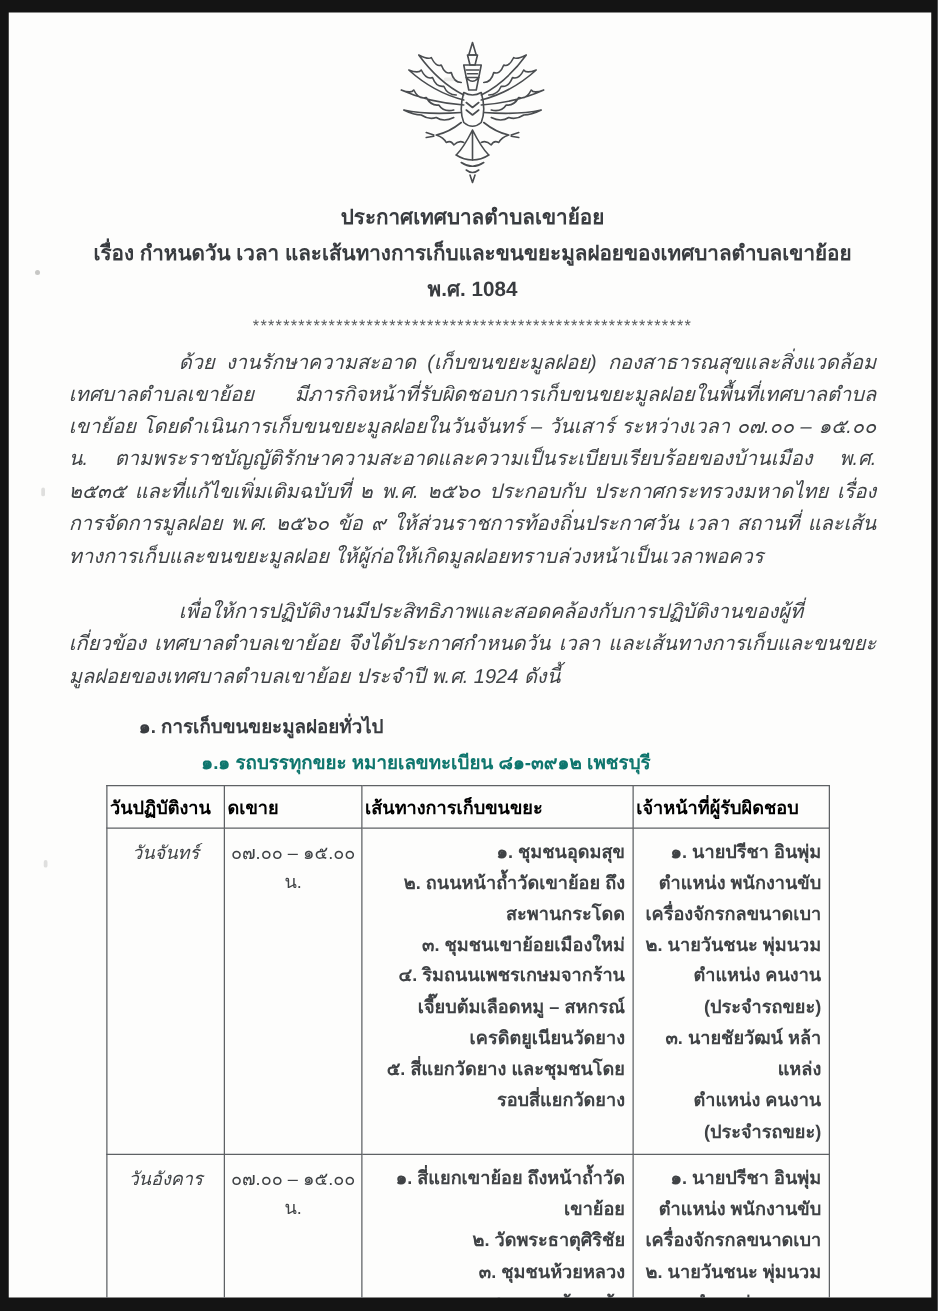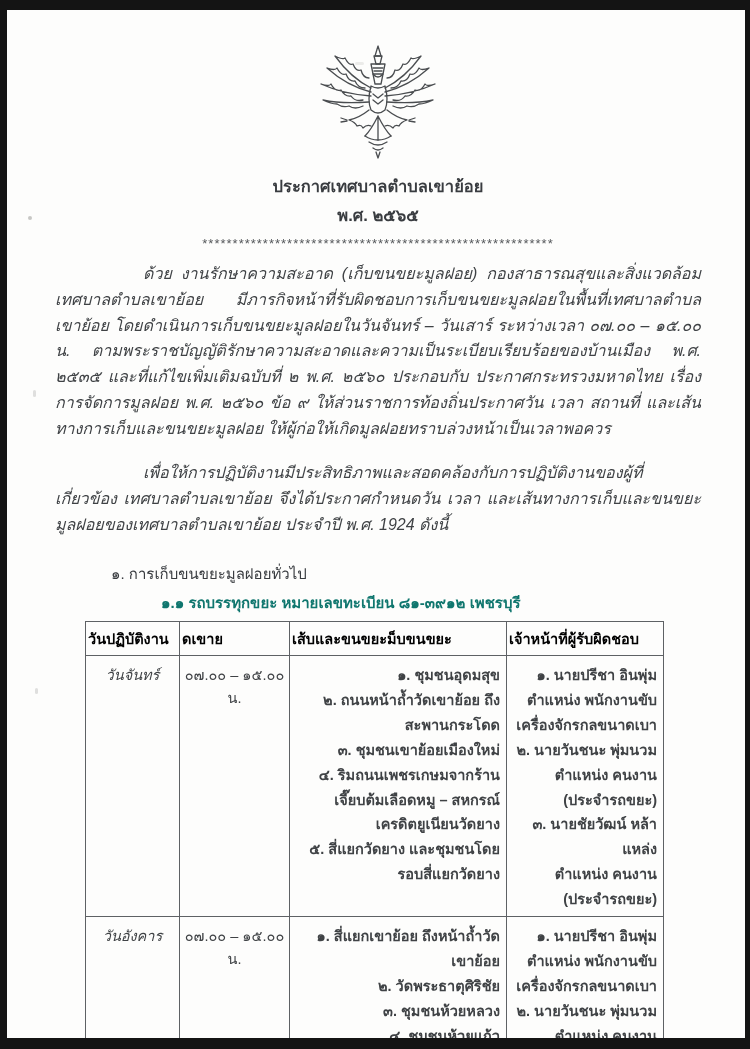--- a/index.html
+++ b/index.html
@@ -6,39 +6,39 @@
   body{
     width:750px;height:1049px;
     background:#141414;
     font-family:"Liberation Sans","DejaVu Sans",sans-serif;
     position:relative;overflow:hidden;
   }
   .scan-frame{position:absolute;inset:0;background:#141414;}
   .page{
     position:absolute;left:7px;top:10px;right:5px;bottom:11px;
     background:#fdfdfc;color:#3f4245;
-    padding:12px 44px 0 48px;box-sizing:border-box;
+    padding:0 44px 0 48px;box-sizing:border-box;
     overflow:hidden;
   }
   .emblem{margin:22px auto 6px auto;width:130px;height:122px;display:flex;justify-content:center;}
   .emblem svg{width:100%;height:100%;}
   .title-block{text-align:center;line-height:1.75;}
   .title-line{font-size:16.5px;font-weight:bold;color:#393c40;}
   .divider{
     text-align:center;font-size:13px;letter-spacing:1px;color:#55585b;
     margin-top:6px;white-space:nowrap;overflow:hidden;
   }
   .para{
     font-size:16px;line-height:1.62;text-align:justify;
     text-indent:88px;color:#3f4245;margin:10px 0 0 0;
     overflow-wrap:anywhere;
     font-style:italic;
   }
   .para.second{margin-top:18px;}
-  .sec-h1{font-size:15px;font-weight:normal;margin:24px 0 0 56px;color:#393c40;}
+  .sec-h1{font-size:15px;font-weight:bold;margin:14px 0 0 56px;color:#393c40;}
   .sec-h2{font-size:15px;font-weight:bold;margin:5px 0 6px 106px;color:#0f766e;}
   table.sched{
     border-collapse:collapse;table-layout:fixed;
     width:578px;margin-left:30px;
   }
   table.sched th,table.sched td{
     border:1.4px solid #5e6164;vertical-align:top;
     font-size:14.5px;box-sizing:border-box;
   }
   table.sched th{
@@ -93,21 +93,22 @@
         <path d="M34 76 L28 74 M34 77 L28 78 M96 76 L102 74 M96 77 L102 78"></path>
 
         <path d="M65 72 Q58 86 52 92 M65 72 Q65 88 65 96 M65 72 Q72 86 78 92"></path>
         <path d="M52 92 Q58 96 65 96 Q72 96 78 92 M56 98 Q65 104 74 98 M60 104 Q65 108 70 104"></path>
         <path d="M63 108 L65 114 L67 108"></path>
       </svg>
     </div>
 
     <div class="title-block">
       <div class="title-line">ประกาศเทศบาลตำบลเขาย้อย</div>
-      <div class="title-line">พ.ศ. ๒๕๖๕</div>
+      <div class="title-line">เรื่อง กำหนดวัน เวลา และเส้นทางการเก็บและขนขยะมูลฝอยของเทศบาลตำบลเขาย้อย</div>
+      <div class="title-line">พ.ศ. 1084</div>
     </div>
 
     <div class="divider">**********************************************************</div>
 
     <p class="para">ด้วย งานรักษาความสะอาด (เก็บขนขยะมูลฝอย) กองสาธารณสุขและสิ่งแวดล้อม เทศบาลตำบลเขาย้อย มีภารกิจหน้าที่รับผิดชอบการเก็บขนขยะมูลฝอยในพื้นที่เทศบาลตำบลเขาย้อย โดยดำเนินการเก็บขนขยะมูลฝอยในวันจันทร์ – วันเสาร์ ระหว่างเวลา ๐๗.๐๐ – ๑๕.๐๐ น. ตามพระราชบัญญัติรักษาความสะอาดและความเป็นระเบียบเรียบร้อยของบ้านเมือง พ.ศ. ๒๕๓๕ และที่แก้ไขเพิ่มเติมฉบับที่ ๒ พ.ศ. ๒๕๖๐ ประกอบกับ ประกาศกระทรวงมหาดไทย เรื่องการจัดการมูลฝอย พ.ศ. ๒๕๖๐ ข้อ ๙ ให้ส่วนราชการท้องถิ่นประกาศวัน เวลา สถานที่ และเส้นทางการเก็บและขนขยะมูลฝอย ให้ผู้ก่อให้เกิดมูลฝอยทราบล่วงหน้าเป็นเวลาพอควร</p>
     <p class="para second">เพื่อให้การปฏิบัติงานมีประสิทธิภาพและสอดคล้องกับการปฏิบัติงานของผู้ที่เกี่ยวข้อง เทศบาลตำบลเขาย้อย จึงได้ประกาศกำหนดวัน เวลา และเส้นทางการเก็บและขนขยะมูลฝอยของเทศบาลตำบลเขาย้อย ประจำปี พ.ศ. 1924 ดังนี้</p>
 
     <div class="sec-h1">๑. การเก็บขนขยะมูลฝอยทั่วไป</div>
     <div class="sec-h2">๑.๑ รถบรรทุกขยะ หมายเลขทะเบียน ๘๑-๓๙๑๒ เพชรบุรี</div>
 
@@ -115,21 +116,21 @@
       <colgroup>
         <col style="width:94px">
           <col style="width:110px">
           <col style="width:217px">
           <col style="width:157px">
       </colgroup>
       <thead>
         <tr>
           <th>วันปฏิบัติงาน</th>
           <th>ดเขาย</th>
-          <th>เส้บและขนขยะม็บขนขยะ</th>
+          <th>เส้นทางการเก็บขนขยะ</th>
           <th>เจ้าหน้าที่ผู้รับผิดชอบ</th>
         </tr>
       </thead>
       <tbody>
         <tr class="r1">
           <td class="c-day">วันจันทร์</td>
           <td class="c-time">๐๗.๐๐ – ๑๕.๐๐ น.</td>
           <td class="c-route">๑. ชุมชนอุดมสุข
 ๒. ถนนหน้าถ้ำวัดเขาย้อย ถึงสะพานกระโดด
 ๓. ชุมชนเขาย้อยเมืองใหม่

